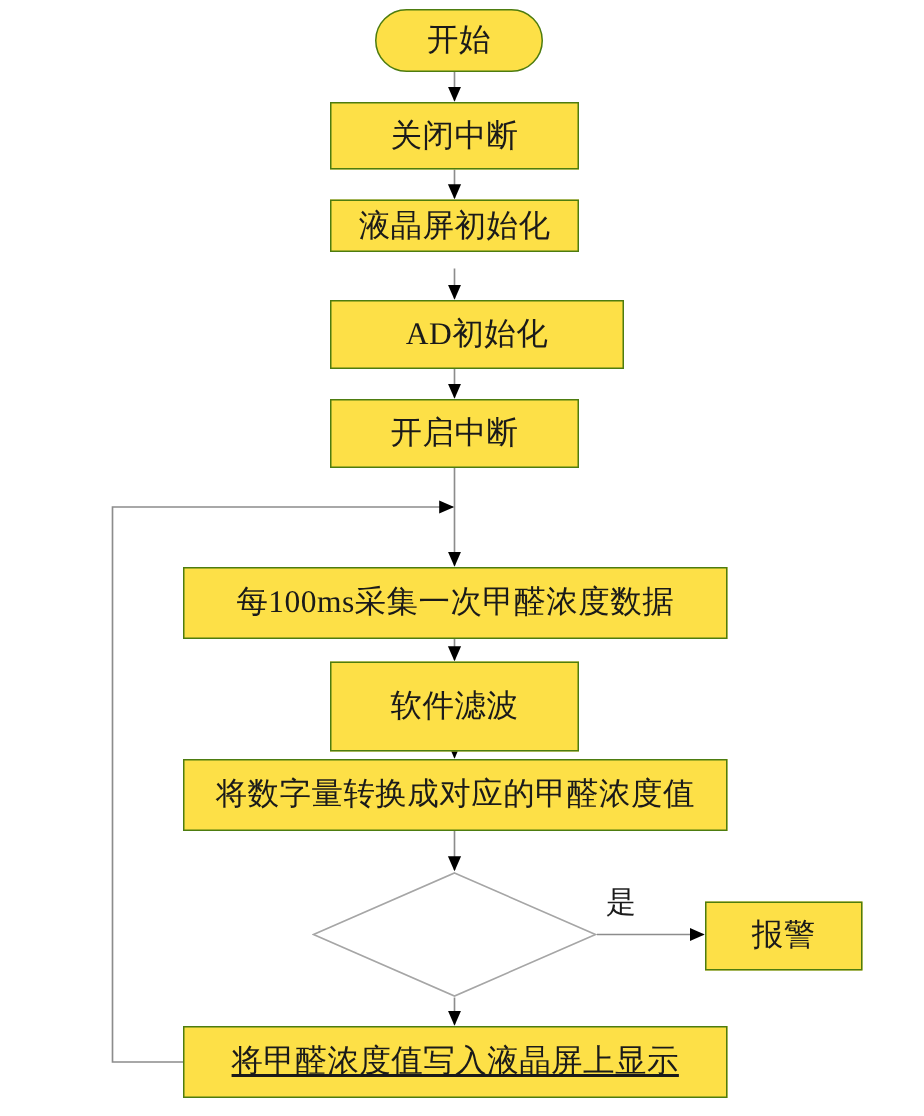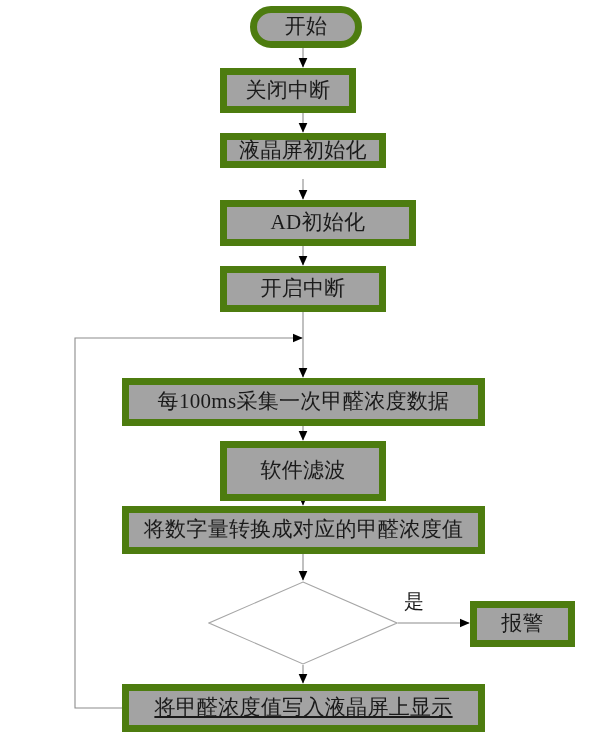--- a/index.html
+++ b/index.html
@@ -24,22 +24,22 @@
     position: absolute;
     left: 0;
     top: 0;
     width: 616px;
     height: 744px;
     pointer-events: none;
   }
   .node {
     position: absolute;
     box-sizing: border-box;
-    border: 7px solid #4d7c0f;
-    background: #a3a3a3;
+    border: 1px solid #4d7c0f;
+    background: #fde047;
     display: flex;
     align-items: center;
     justify-content: center;
     text-align: center;
     line-height: 1.12;
     color: #1a1a1a;
     letter-spacing: 0.3px;
   }
   .node.process {
     font-size: 21px;
@@ -105,21 +105,21 @@
       <line x1="398" y1="623" x2="469" y2="623" marker-end="url(#arrowhead)"></line>
 
       <polyline points="122,708 75,708 75,338 302,338" marker-end="url(#arrowhead)"></polyline>
     </g>
   </svg>
 
   <div class="node terminator" style="left:250px; top:6px; width:112px; height:42px;">
     <span>开始</span>
   </div>
 
-  <div class="node process" style="left:220px; top:68px; width:136px; height:45px;">
+  <div class="node process" style="left:220px; top:68px; width:166px; height:45px;">
     <span>关闭中断</span>
   </div>
 
   <div class="node process" style="left:220px; top:133px; width:166px; height:35px;">
     <span>液晶屏初始化</span>
   </div>
 
   <div class="node process" style="left:220px; top:200px; width:196px; height:46px;">
     <span>AD初始化</span>
   </div>

